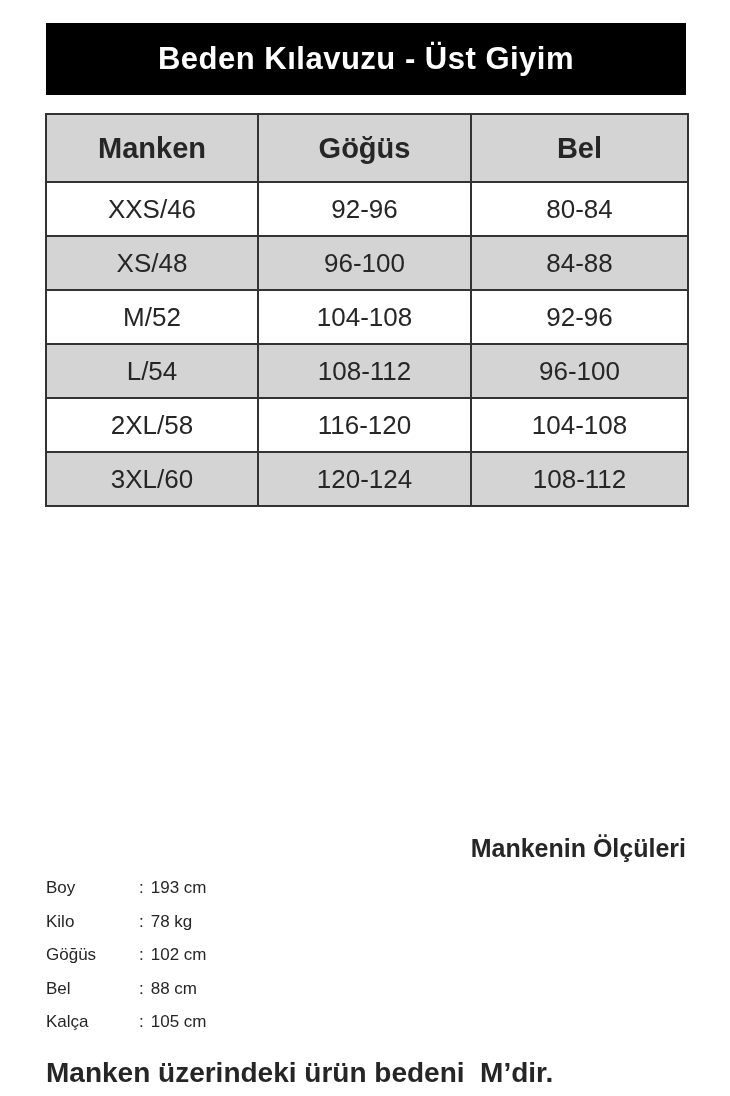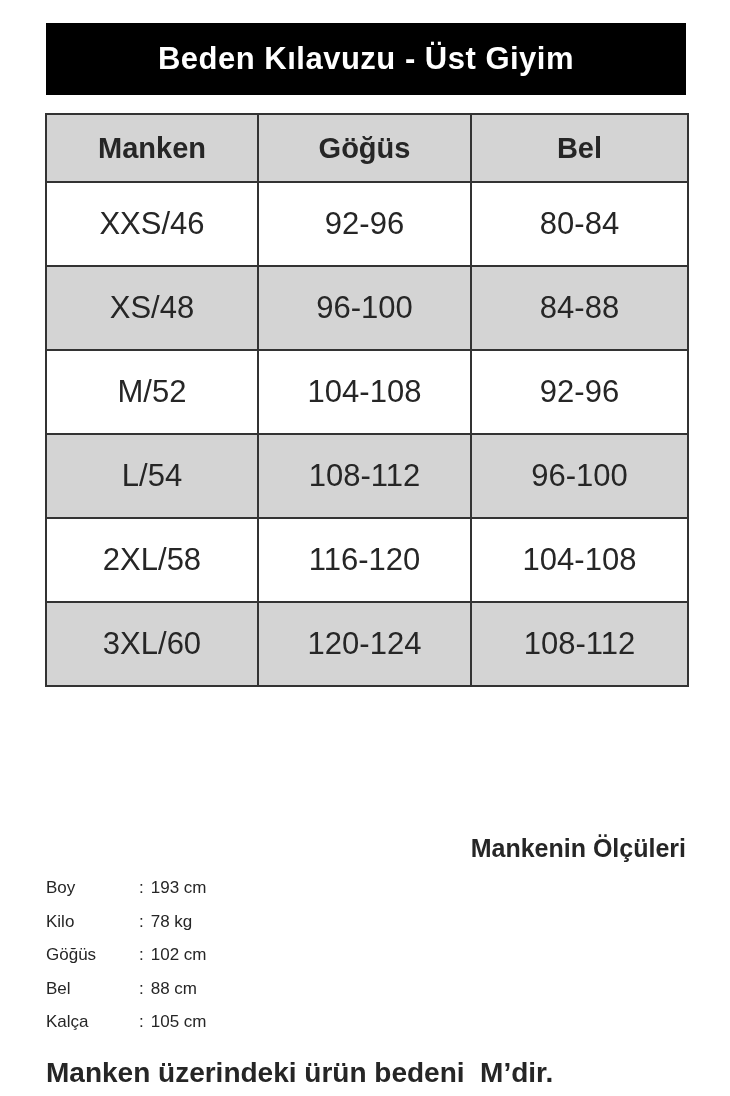--- a/index.html
+++ b/index.html
@@ -58,23 +58,23 @@
     padding: 0;
     color: var(--text);
   }
   .size-table thead th {
     height: 68px;
     background: var(--table-gray);
     font-size: 29px;
     font-weight: 700;
   }
   .size-table tbody td {
-    height: 84px;
+    height: 54px;
     background: var(--table-white);
-    font-size: 31px;
+    font-size: 26px;
     font-weight: 400;
   }
   .size-table tbody tr:nth-child(even) td {
     background: var(--table-gray);
   }
   .model-block {
     position: absolute;
     left: 46px;
     top: 834px;
     width: 640px;

